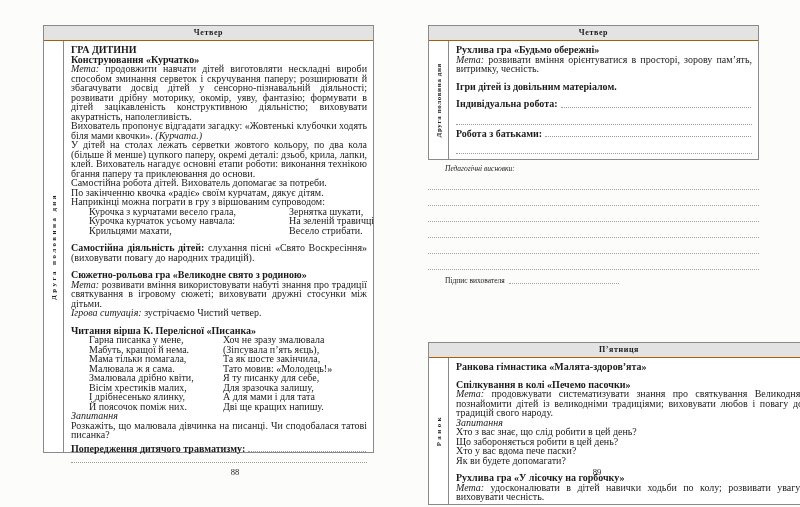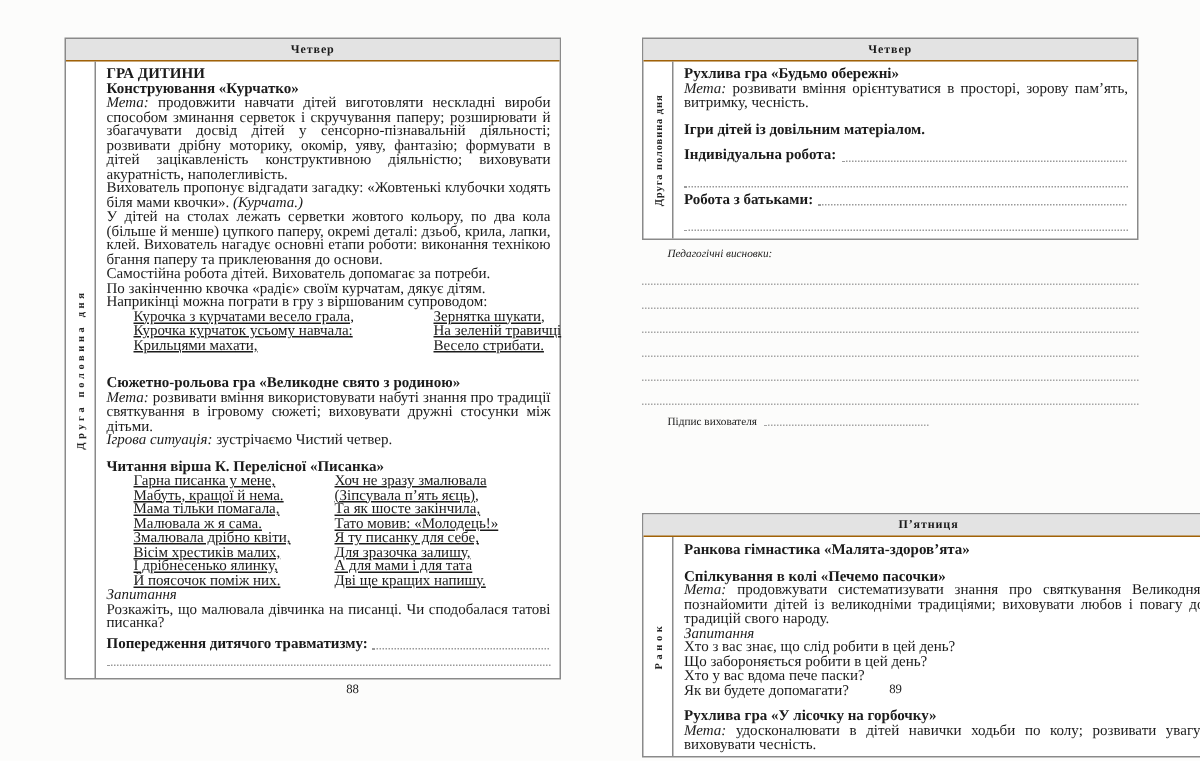--- a/index.html
+++ b/index.html
@@ -24,35 +24,35 @@
     writing-mode:vertical-rl; transform:rotate(180deg);
     font-size:7px; font-weight:bold; letter-spacing:2.4px; white-space:nowrap; color:#222;
   }
   .vlabel.tight { letter-spacing:0.6px; }
   .content { flex:1 1 auto; padding:4px 6px 3px 7px; font-size:10px; line-height:9.5px; min-width:0; }
   .content p { margin:0; text-align:justify; }
   .bold { font-weight:bold; }
   .it { font-style:italic; }
   .gap { height:8px; }
   .gap-s { height:4px; }
-  .verse { display:flex; padding-left:18px;text-decoration:underline; }
+  .verse { display:flex; padding-left:18px; }
   .verse p { text-align:left; white-space:nowrap; }
   .v1 .vcol1 { width:200px; flex:0 0 200px; }
   .v2 .vcol1 { width:134px; flex:0 0 134px; }
   .fieldline { display:flex; align-items:flex-end; }
   .fieldline .lbl { white-space:nowrap; }
   .dotfill { flex:1 1 auto; border-bottom:1px dotted #9a9a9a; margin:0 1px 1px 3px; }
   .dotline { border-bottom:1px dotted #9a9a9a; height:9px; }
   
   #ped-section { position:absolute; left:428px; top:164px; width:331px; font-size:7.5px; line-height:9.5px; }
   #ped-label { margin-left:17px; font-style:italic; }
   .pedline { height:15px; border-bottom:1px dotted #a5a5a5; }
   #signature-row { display:flex; margin:6px 0 0 17px; align-items:flex-end; }
   #signature-dots { width:110px; border-bottom:1px dotted #a5a5a5; margin:0 0 1px 4px; }
-  .pagenum { position:absolute; top:454px; width:40px; text-align:center; font-size:8.5px; color:#222; }
+  .pagenum { position:absolute; top:467px; width:40px; text-align:center; font-size:8.5px; color:#222; }
   #pagenum-left  { left:215px; }
   #pagenum-right { left:577px; }
 </style>
 </head>
 <body>
 
 <div class="canvas">
 
   <div class="pagebox" id="left-box">
     <div class="box-header">Четвер</div>
@@ -75,20 +75,21 @@
             <p>Курочка курчаток усьому навчала:</p>
             <p>Крильцями махати,</p>
           </div>
           <div class="vcol">
             <p>Зернятка шукати,</p>
             <p>На зеленій травичці</p>
             <p>Весело стрибати.</p>
           </div>
         </div>
         <div class="gap"></div>
+        <p><span class="bold">Самостійна діяльність дітей:</span> <span>слухання пісні «Свято Воскресіння» (виховувати повагу до народних традицій).</span></p>
         <div class="gap"></div>
         <p class="bold">Сюжетно-рольова гра «Великодне свято з родиною»</p>
         <p><em class="it">Мета:</em> <span>розвивати вміння використовувати набуті знання про традиції святкування в ігровому сюжеті; виховувати дружні стосунки між дітьми.</span></p>
         <p><em class="it">Ігрова ситуація:</em> <span>зустрічаємо Чистий четвер.</span></p>
         <div class="gap"></div>
         <p class="bold">Читання вірша К. Перелісної «Писанка»</p>
         <div class="verse v2">
           <div class="vcol vcol1">
             <p>Гарна писанка у мене,</p>
             <p>Мабуть, кращої й нема.</p>

